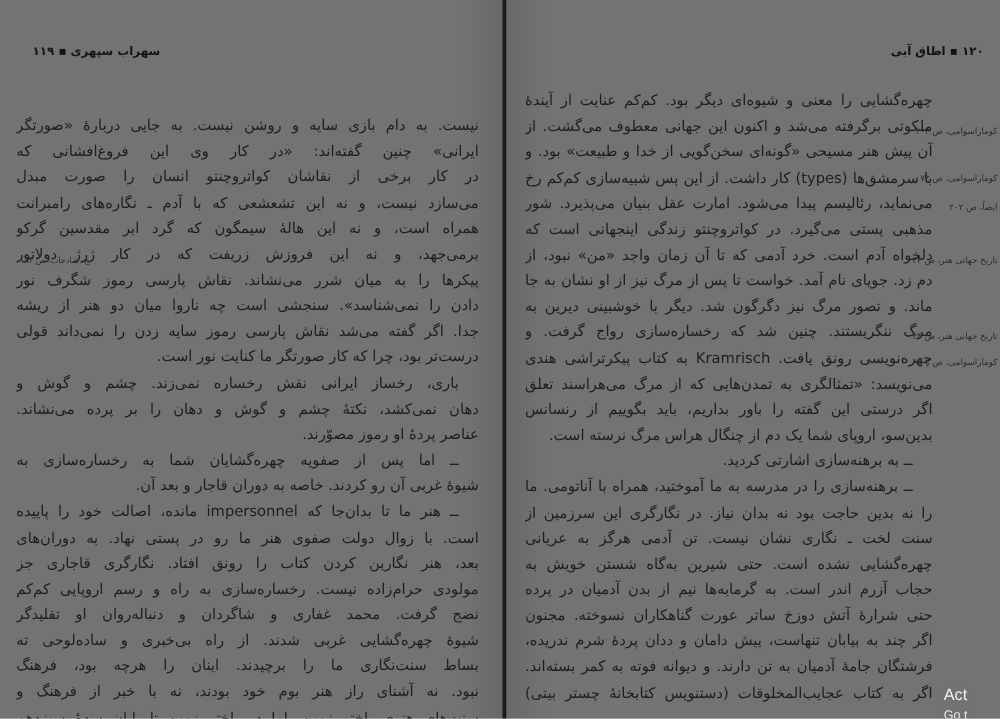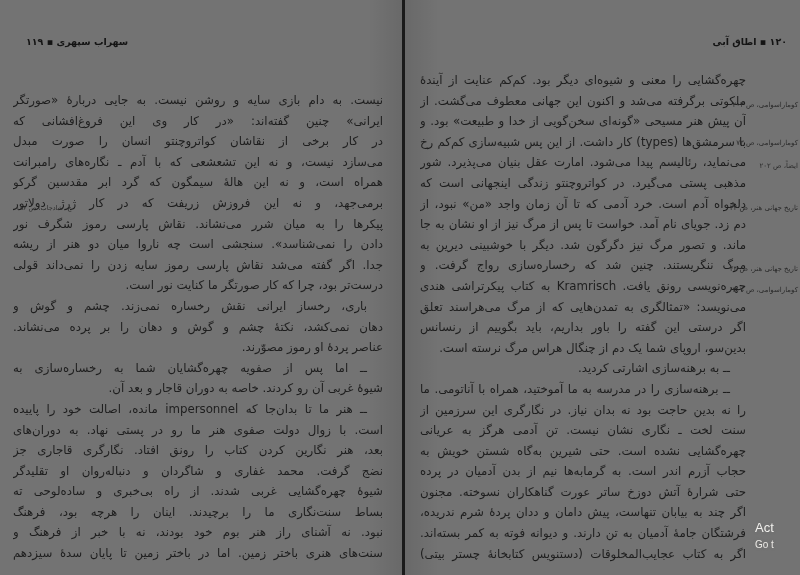--- a/index.html
+++ b/index.html
@@ -27,21 +27,21 @@
   .notes{position:absolute;top:70px;}
   #notes-right{left:720px;width:78px;}
   #notes-left{left:14px;width:70px;}
   .margin-note{position:absolute;right:0;direction:rtl;white-space:nowrap;
                font-size:7px;color:#2a2a2a;line-height:9px;}
   #notes-left .margin-note{right:auto;left:2px;font-size:6.5px;}
   
   #watermark{position:absolute;left:755px;top:520px;color:#f2f1ee;
              font-family:"Liberation Sans",sans-serif;
              text-shadow:0 0 3px rgba(110,110,110,0.45);}
-  #wm1{font-size:13px;line-height:15px;}
+  #wm1{font-size:13px;line-height:15px;margin-top:28px;}
   #wm2{font-size:10px;line-height:12px;margin-top:4px;color:#eceae6;}
 </style>
 </head>
 <body>
 
 <div id="spread">
 
   <div class="shade" id="shade-l"></div>
   <div class="shade" id="shade-r"></div>
   <div id="spine"></div>
@@ -60,20 +60,21 @@
         <div class="line">جدا. اگر گفته می‌شد نقاش پارسی رموز سایه زدن را نمی‌داند قولی</div>
         <div class="line end">درست‌تر بود، چرا که کار صورتگر ما کنایت نور است.</div>
         <div class="line indent">باری، رخساز ایرانی نقش رخساره نمی‌زند. چشم و گوش و</div>
         <div class="line">دهان نمی‌کشد، نکتهٔ چشم و گوش و دهان را بر پرده می‌نشاند.</div>
         <div class="line end">عناصر پردهٔ او رموز مصوّرند.</div>
         <div class="line indent">ــ اما پس از صفویه چهره‌گشایان شما به رخساره‌سازی به</div>
         <div class="line end">شیوهٔ غربی آن رو کردند. خاصه به دوران قاجار و بعد آن.</div>
         <div class="line indent">ــ هنر ما تا بدان‌جا که impersonnel مانده، اصالت خود را پاییده</div>
         <div class="line">است. با زوال دولت صفوی هنر ما رو در پستی نهاد. به دوران‌های</div>
         <div class="line">بعد، هنر نگارین کردن کتاب را رونق افتاد. نگارگری قاجاری جز</div>
+        <div class="line">مولودی حرام‌زاده نیست. رخساره‌سازی به راه و رسم اروپایی کم‌کم</div>
         <div class="line">نضج گرفت. محمد غفاری و شاگردان و دنباله‌روان او تقلیدگر</div>
         <div class="line">شیوهٔ چهره‌گشایی غربی شدند. از راه بی‌خبری و ساده‌لوحی ته</div>
         <div class="line">بساط سنت‌نگاری ما را برچیدند. اینان را هرچه بود، فرهنگ</div>
         <div class="line">نبود. نه آشنای راز هنر بوم خود بودند، نه با خبر از فرهنگ و</div>
         <div class="line">سنت‌های هنری باختر زمین. اما در باختر زمین تا پایان سدهٔ سیزدهم</div>
       </div>
     <div class="notes" id="notes-left">
         <div class="margin-note" style="top: 133.6px;">ح. شادجاب، ص ۱۸۶</div>
       </div>
   </div>

